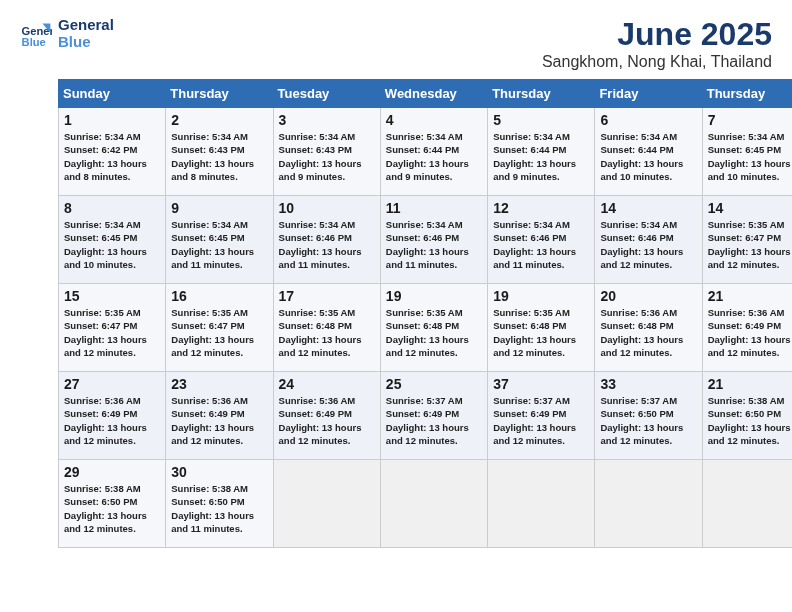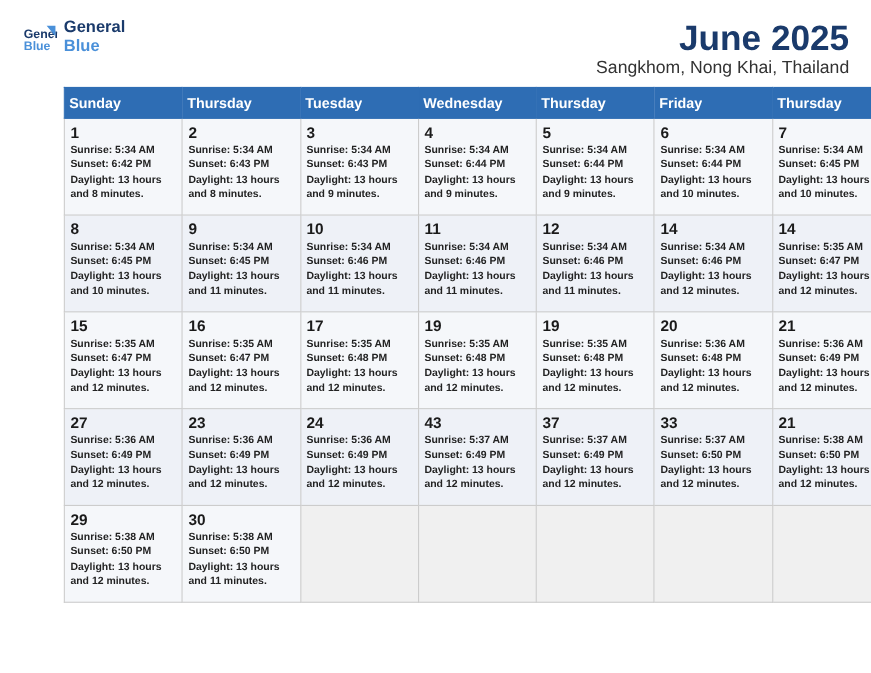--- a/index.html
+++ b/index.html
@@ -215,21 +215,21 @@
         </td>
         <td>
           <span class="day-num">23</span>
           <div class="day-info">Sunrise: 5:36 AM<br>Sunset: 6:49 PM<br>Daylight: 13 hours and 12 minutes.</div>
         </td>
         <td>
           <span class="day-num">24</span>
           <div class="day-info">Sunrise: 5:36 AM<br>Sunset: 6:49 PM<br>Daylight: 13 hours and 12 minutes.</div>
         </td>
         <td>
-          <span class="day-num">43</span>
+          <span class="day-num">25</span>
           <div class="day-info">Sunrise: 5:37 AM<br>Sunset: 6:49 PM<br>Daylight: 13 hours and 12 minutes.</div>
         </td>
         <td>
           <span class="day-num">37</span>
           <div class="day-info">Sunrise: 5:37 AM<br>Sunset: 6:49 PM<br>Daylight: 13 hours and 12 minutes.</div>
         </td>
         <td>
           <span class="day-num">33</span>
           <div class="day-info">Sunrise: 5:37 AM<br>Sunset: 6:50 PM<br>Daylight: 13 hours and 12 minutes.</div>
         </td>

